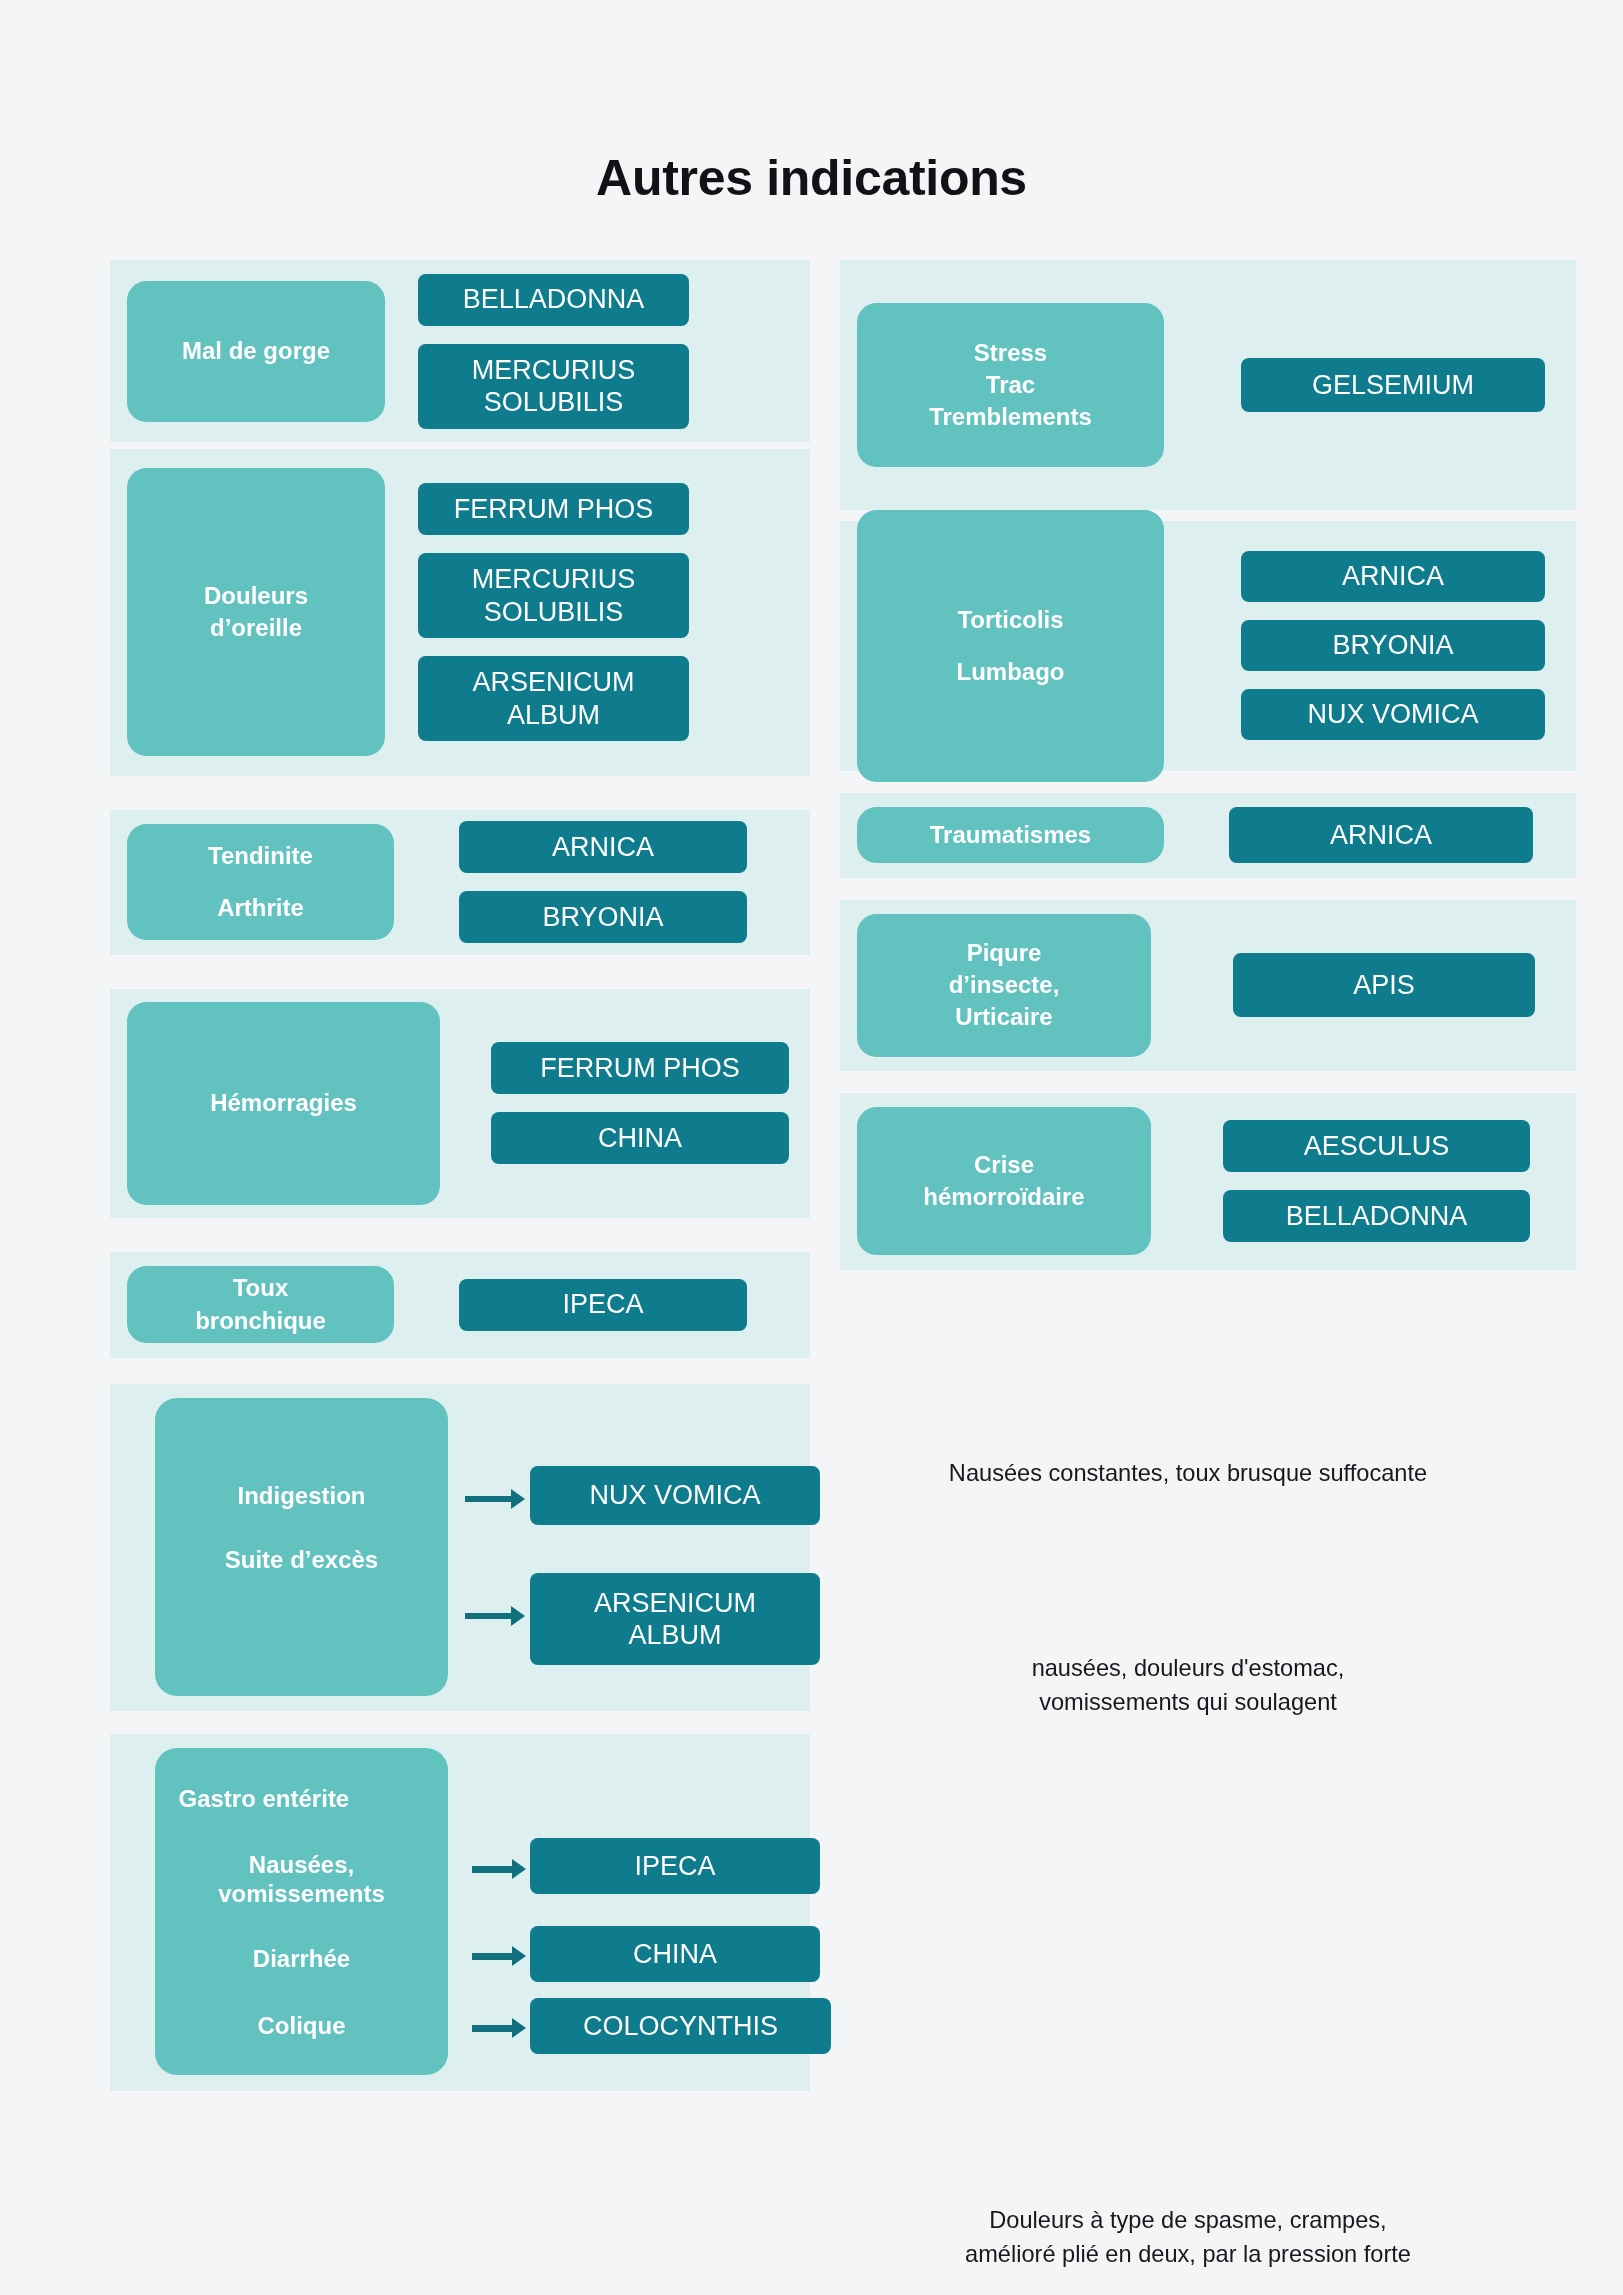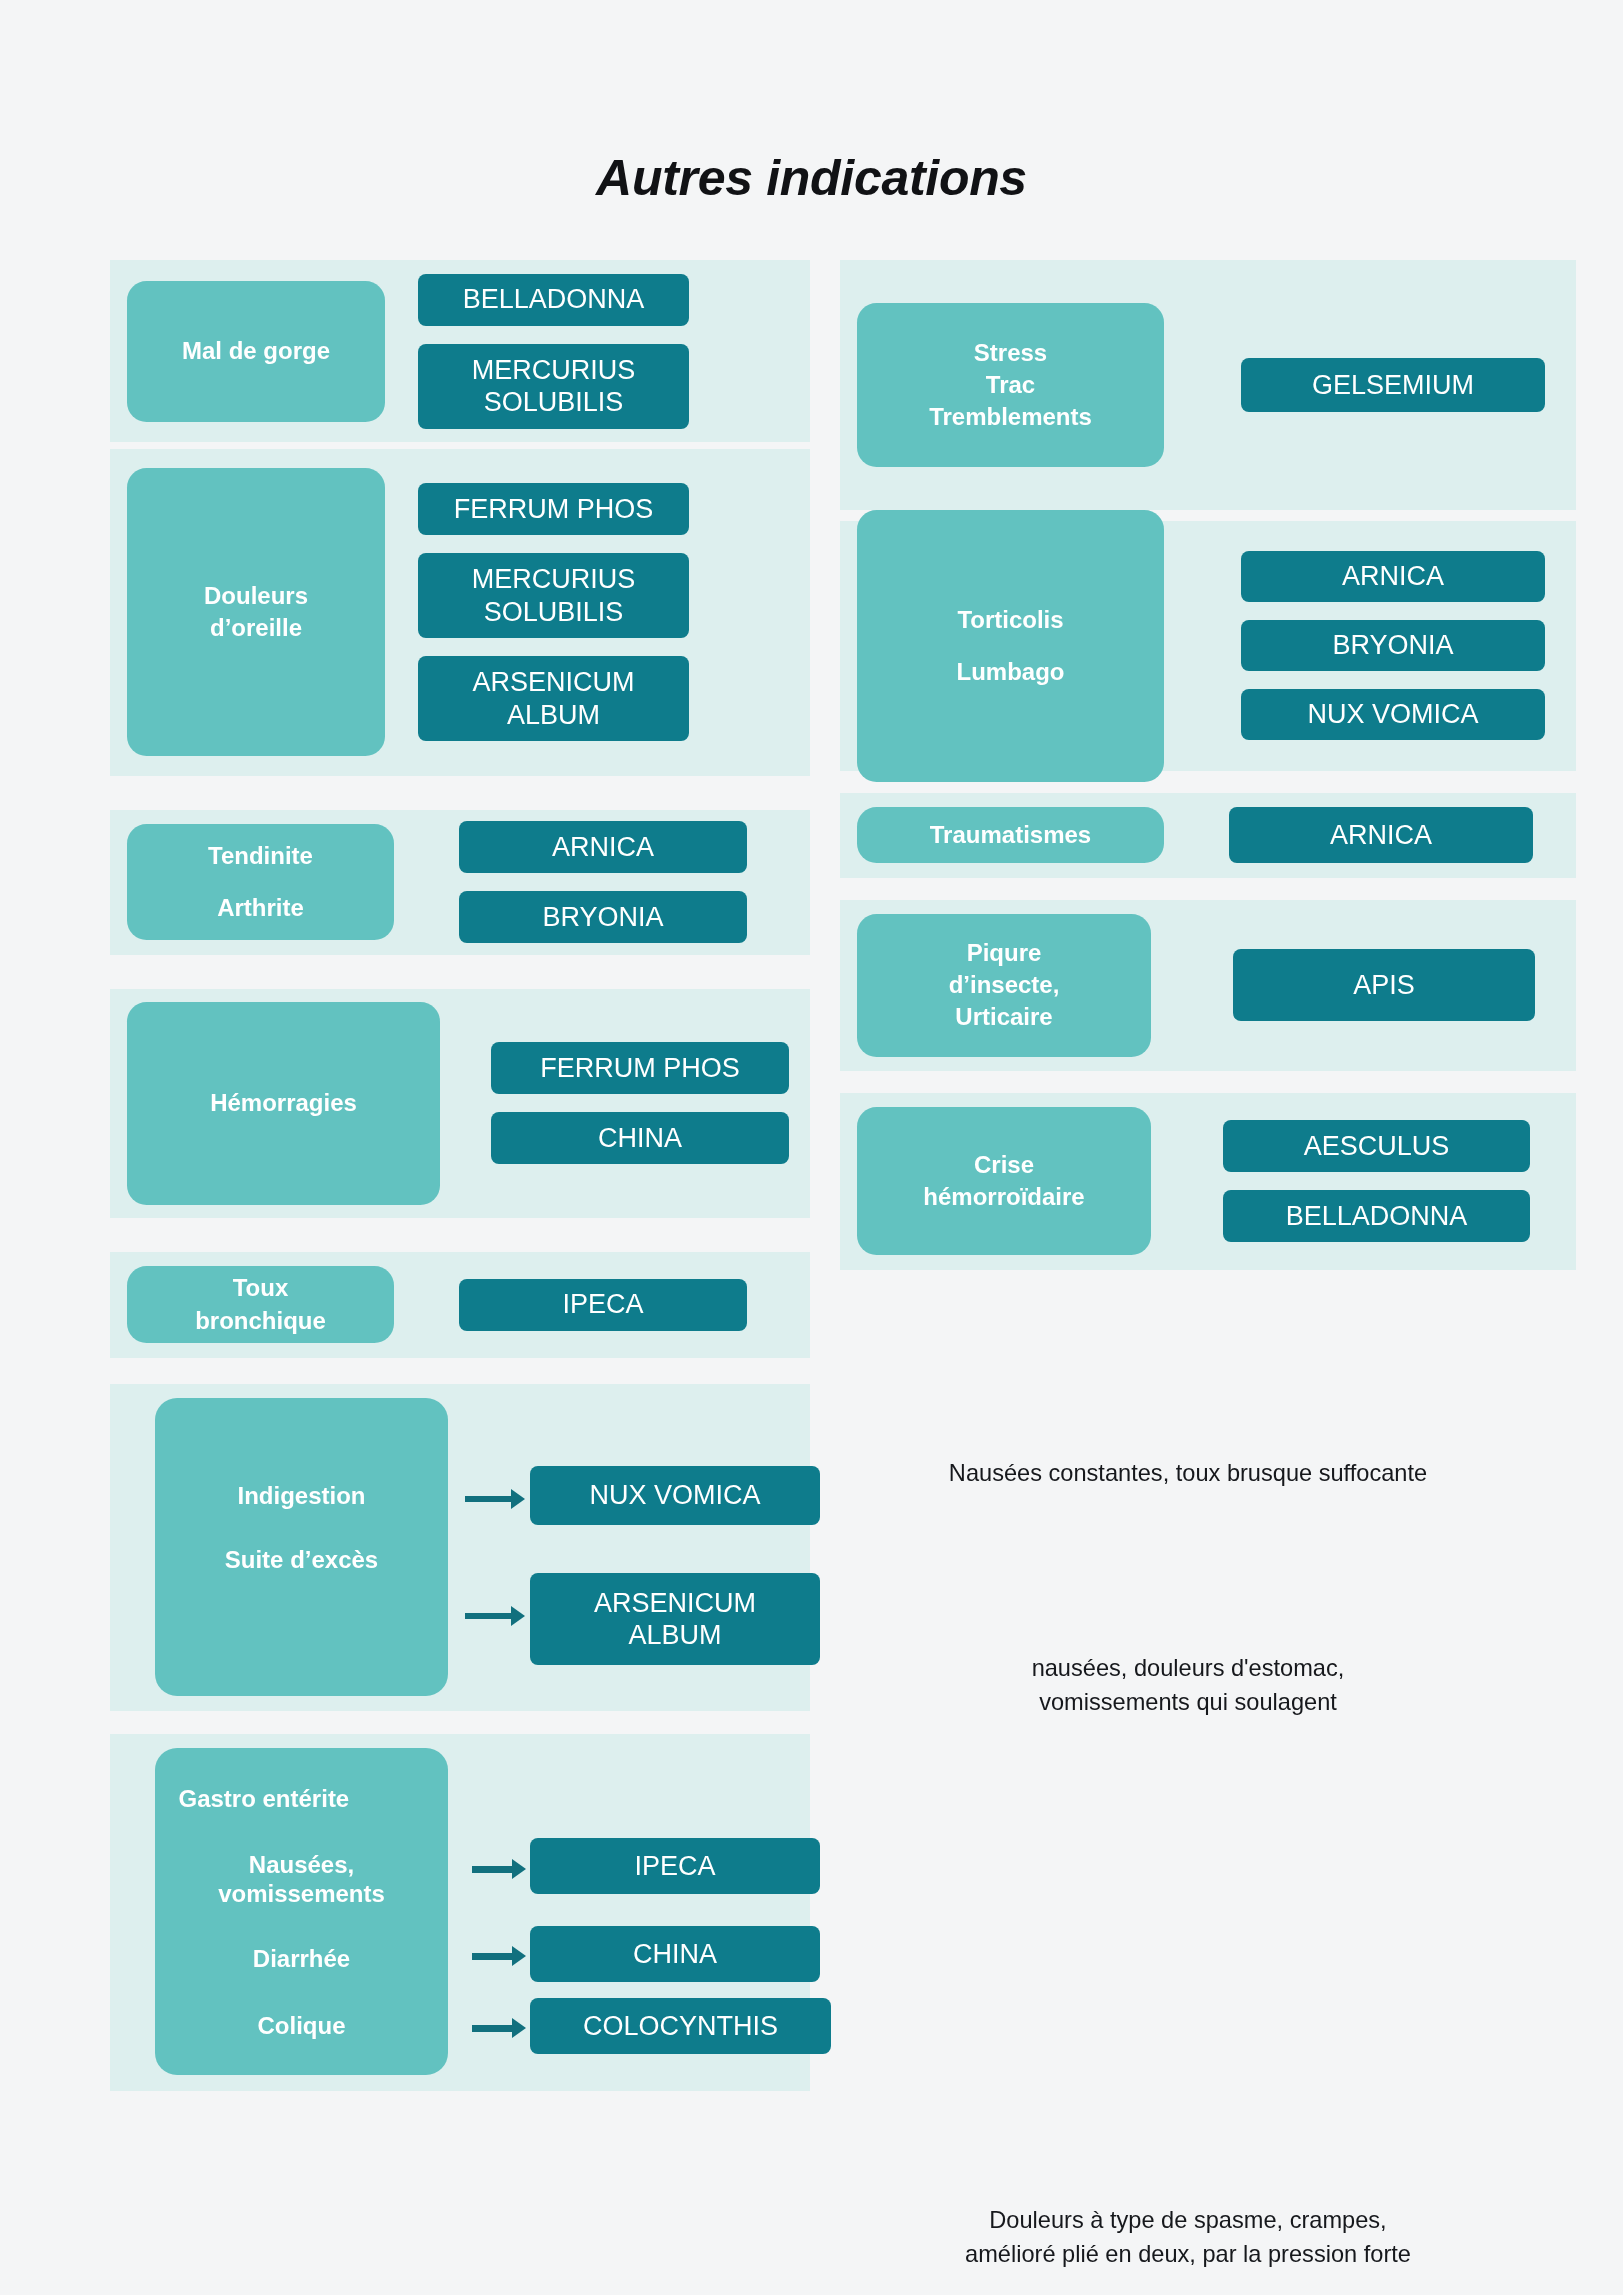--- a/index.html
+++ b/index.html
@@ -10,21 +10,20 @@
     -webkit-font-smoothing:antialiased;
     overflow:hidden;
   }
   .page{position:relative;width:1623px;height:2295px;}
 
   .title{
     position:absolute;left:0;top:149px;width:1623px;
     text-align:center;
     font-size:50px;font-weight:bold;color:#111215;
     letter-spacing:-0.3px;
-    font-style:italic;
   }
 
   
   .col{position:absolute;}
   .col-left{left:110px;top:260px;width:700px;}
   .col-right{left:840px;top:260px;width:736px;}
 
   
   .panel{
     position:relative;
@@ -337,21 +336,21 @@
       </div>
     </div>
 
     <div class="panel gap-md" style="height:171px;">
       <div class="cond" style="width:294px;height:143px;">
         <span class="ln">Piqure</span>
         <span class="ln">d’insecte,</span>
         <span class="ln">Urticaire</span>
       </div>
       <div class="remedies" style="margin-left:82px;width:302px;">
-        <div class="pill" style="height:72px;">
+        <div class="pill" style="height:64px;">
           <span class="ln">APIS</span>
         </div>
       </div>
     </div>
 
     <div class="panel gap-md" style="height:177px;">
       <div class="cond" style="width:294px;height:148px;">
         <span class="ln">Crise</span>
         <span class="ln">hémorroïdaire</span>
       </div>

